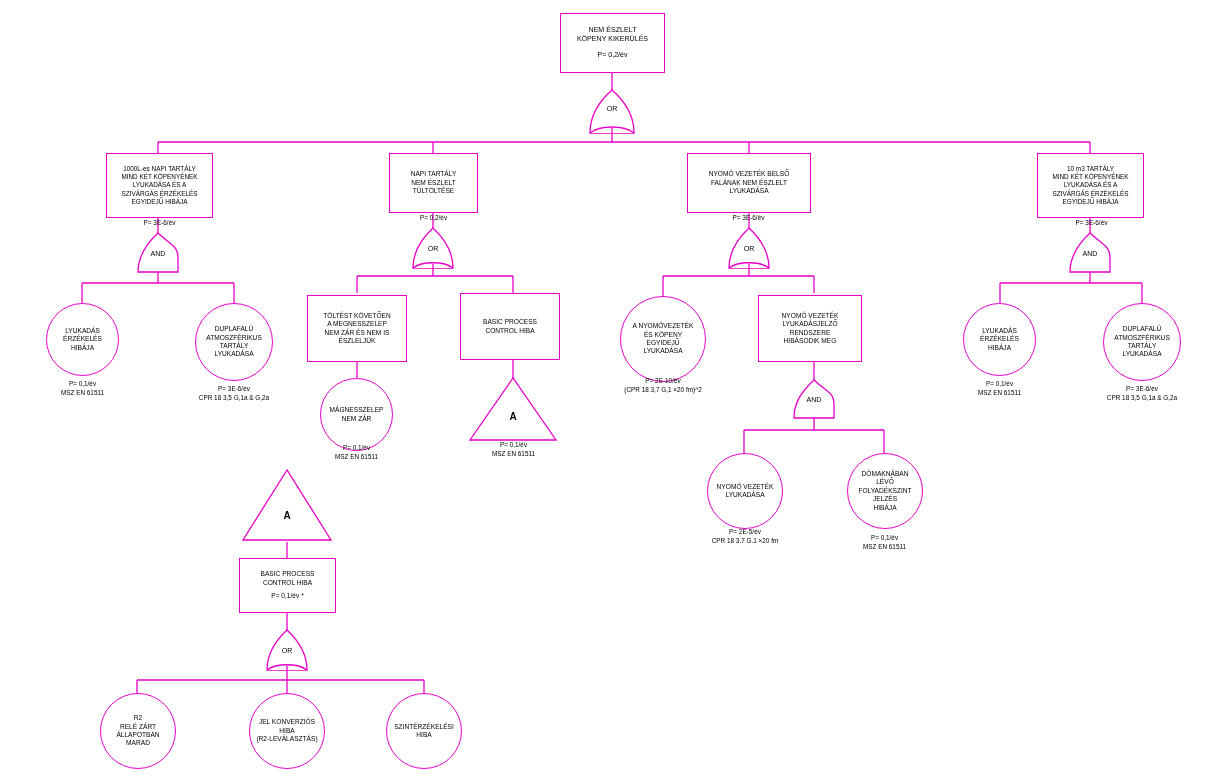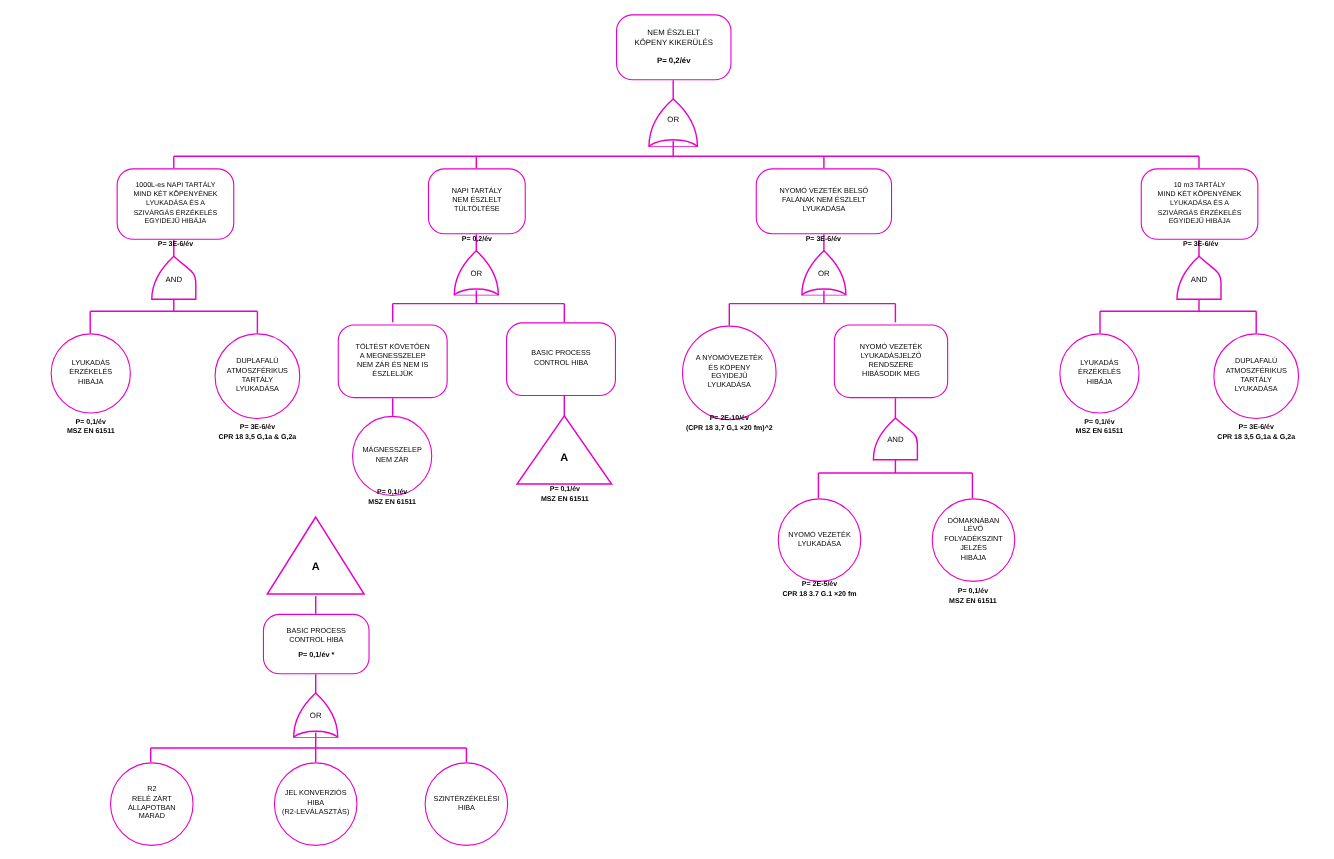--- a/index.html
+++ b/index.html
@@ -3,29 +3,29 @@
 <meta charset="utf-8">
 <style>
   html,body{margin:0;padding:0;background:#ffffff;}
   body{width:1213px;height:781px;position:relative;overflow:hidden;
        font-family:"Liberation Sans","DejaVu Sans",sans-serif;color:#000;}
   #canvas{position:absolute;left:0;top:0;width:1213px;height:781px;}
   svg.lines{position:absolute;left:0;top:0;width:1213px;height:781px;pointer-events:none;}
 
   .node{position:absolute;box-sizing:border-box;display:flex;flex-direction:column;
         align-items:center;justify-content:center;text-align:center;
-        color:#000;line-height:1.28;border-radius:15px;}
+        color:#000;line-height:1.28;}
   .box{border:1.4px solid #e800c8;background:#ffffff;}
   .circle{border:1.4px solid #e800c8;background:#ffffff;border-radius:50%;}
   .cap{position:absolute;text-align:center;line-height:1.25;color:#000;}
   .gate-label{position:absolute;text-align:center;color:#000;}
   .t6{font-size:6.4px;}
   .t65{font-size:6.6px;}
   .t7{font-size:7.1px;}
-  .bold{font-weight:bold;}
+  .bold{font-weight:normal;}
   .tri-letter{position:absolute;font-size:10px;font-weight:bold;}
 </style>
 </head>
 <body>
 
 <div id="canvas">
 
   <svg class="lines" viewBox="0 0 1213 781">
     <g stroke="#e800c8" stroke-width="1.3" fill="none">
 

